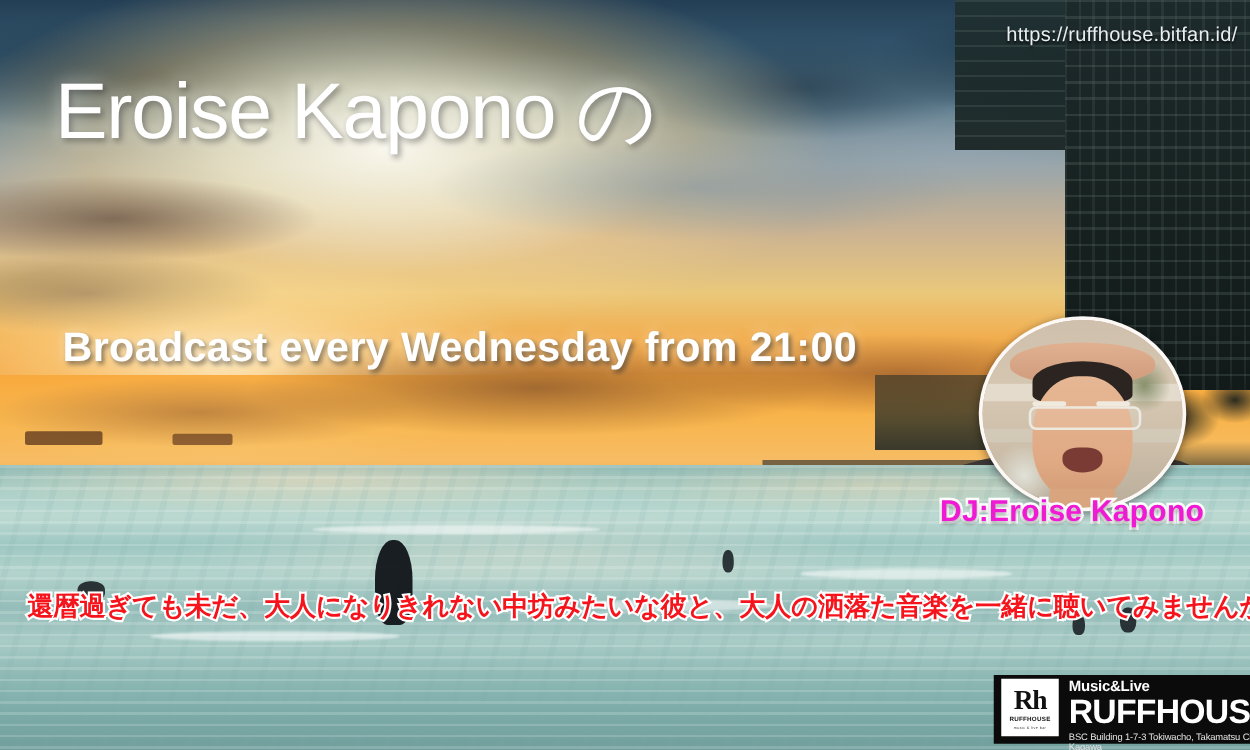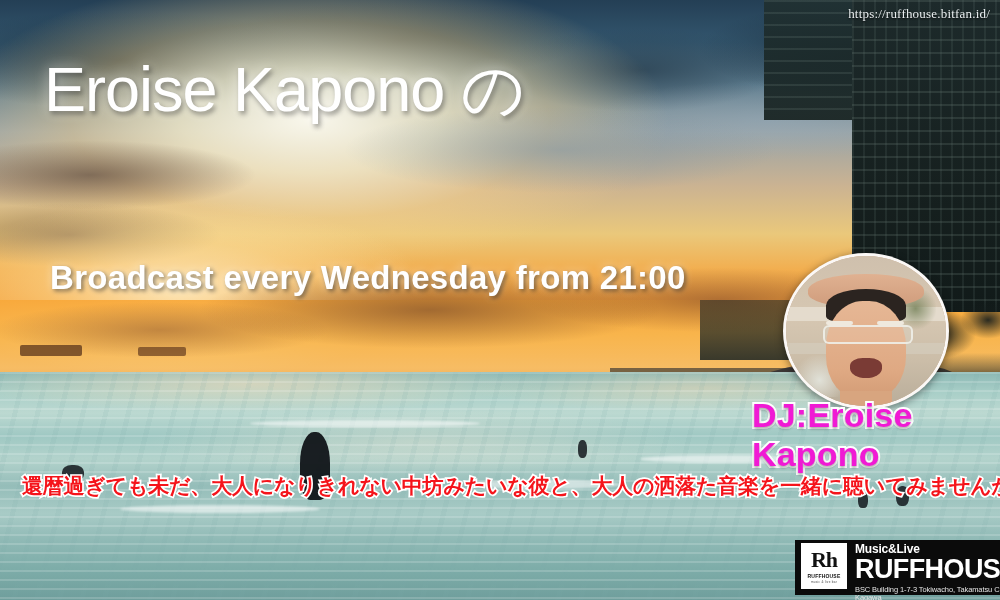--- a/index.html
+++ b/index.html
@@ -173,24 +173,23 @@
       rgba(150,172,162,.35) 0px, rgba(150,172,162,.35) 2px,
       rgba(0,0,0,0) 2px, rgba(0,0,0,0) 12px);
   }
   .lowrise{
     left:700px;top:300px;width:160px;height:60px;
     background:linear-gradient(to bottom, rgba(30,40,40,.55), rgba(24,34,34,.85));
   }
 
   
   .url{
-    position:absolute;right:10px;top:6px;
-    font-size:13px;color:#e9eef0;letter-spacing:.2px;
+    position:absolute;right:10px;top:20px;
+    font-size:16px;color:#e9eef0;letter-spacing:.2px;
     text-shadow:0 1px 2px rgba(0,0,0,.85);
-    font-family:Liberation Serif, serif;
   }
 
   .title-en{
     position:absolute;left:44px;top:58px;
     font-size:63px;font-weight:normal;color:#ffffff;
     letter-spacing:-1px;line-height:1;
     text-shadow:
       0 0 14px rgba(255,255,255,.55),
       2px 3px 5px rgba(0,0,0,.45);
   }
@@ -254,21 +253,21 @@
   .dj-photo .brow.l{left:25%;}
   .dj-photo .brow.r{left:57%;}
   .dj-photo .mouth{
     position:absolute;left:40%;top:68%;width:20%;height:13%;
     background:#7a3b35;border-radius:40% 40% 50% 50%;
   }
   .dj-photo .neck{position:absolute;left:34%;bottom:0;width:32%;height:10%;background:#d8a57f;}
 
   .dj-name{
     position:absolute;left:752px;top:396px;
-    font-size:34px;font-weight:bold;
+    font-size:24px;font-weight:bold;
     color:#f01ad4;letter-spacing:.2px;
     -webkit-text-stroke:4px #ffffff;
     paint-order:stroke fill;
     text-shadow:0 2px 3px rgba(0,0,0,.35);
   }
 
   
   .desc{
     position:absolute;left:22px;top:472px;width:968px;
   }

